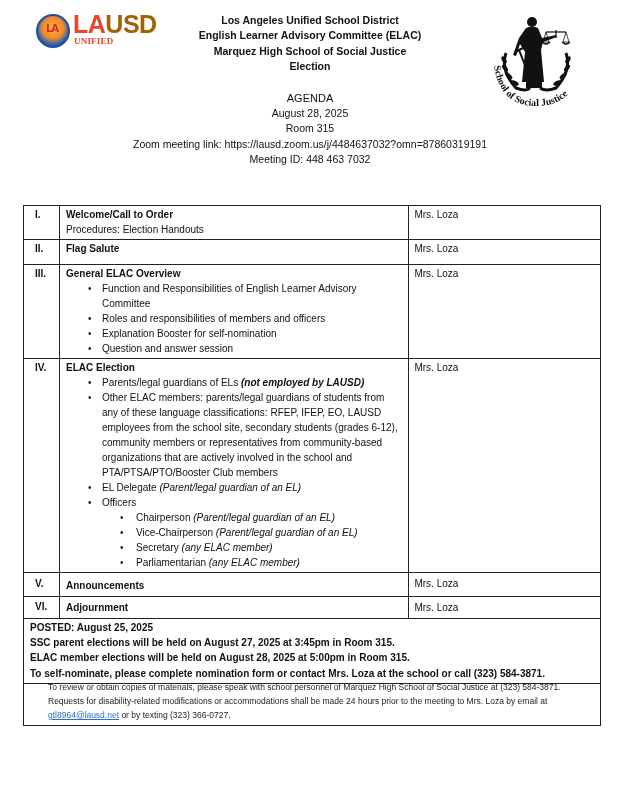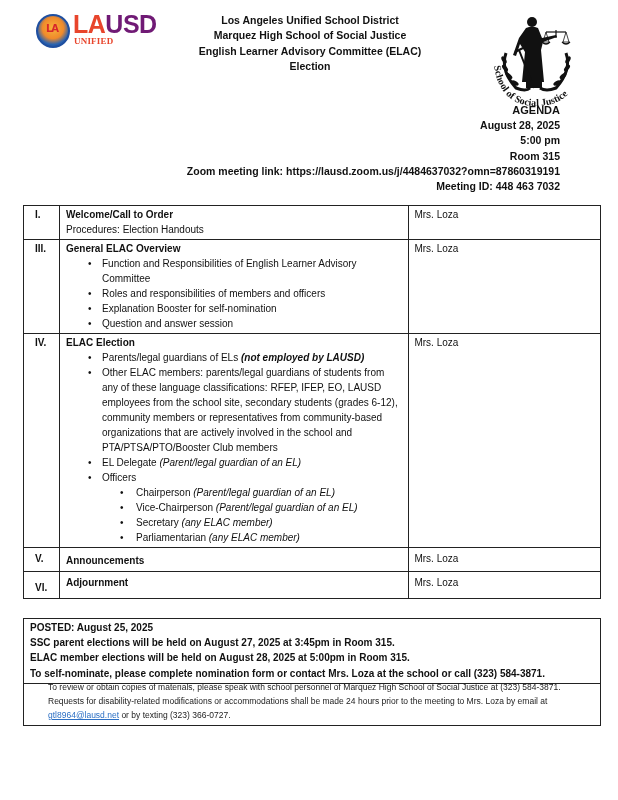--- a/index.html
+++ b/index.html
@@ -6,27 +6,27 @@
   html, body { width: 618px; height: 800px; background: #ffffff; overflow: hidden; }
   body { font-family: "DejaVu Sans", sans-serif; color: #111; position: relative; }
 
   .logo-lausd { position: absolute; left: 34px; top: 12px; width: 130px; height: 40px; }
   .seal { position: absolute; left: 36px; top: 14px; width: 34px; height: 34px; border-radius: 50%;
           background: radial-gradient(circle at 50% 40%, #f6b23c 0%, #f08a2a 45%, #2a63b0 70%, #1e3f86 100%);
           border: 2px solid #1f4fa0; }
   .seal-inner { position: absolute; left: 8px; top: 7px; font-size: 10px; font-weight: bold; color: #d8262a; letter-spacing: -1px; }
   .lausd-word { position: absolute; left: 73px; top: 12px; font-family: "Liberation Sans", sans-serif; font-weight: bold; font-size: 25px; letter-spacing: -0.5px; line-height: 25px; }
   .lausd-word .la { color: #e8452c; }
-  .lausd-word .usd { color: #701a75; }
+  .lausd-word .usd { color: #a16207; }
   .unified { position: absolute; left: 74px; top: 36px; font-family: Liberation Serif, serif; font-weight: bold; font-size: 9px; color: #e8452c; letter-spacing: 0.2px; }
 
   .justice-logo { position: absolute; left: 486px; top: 8px; width: 112px; height: 100px; }
 
   .header { position: absolute; left: 100px; top: 13px; width: 420px; text-align: center; font-family: "Liberation Sans", sans-serif; font-weight: bold; font-size: 10.5px; line-height: 15.3px; color: #111; }
-  .agenda { position: absolute; left: 60px; top: 103px; width: 500px; text-align: right; font-family: "Liberation Sans", sans-serif; font-weight: bold; font-size: 10.5px; line-height: 15.2px; color: #111; }
+  .agenda { position: absolute; left: 60px; top: 91px; width: 500px; text-align: center; font-family: "Liberation Sans", sans-serif; font-weight: normal; font-size: 10.5px; line-height: 15.2px; color: #111; }
   .agenda .big { font-size: 11px; }
 
   table.agenda-table { position: absolute; left: 23px; top: 205px; width: 578px; border-collapse: collapse; font-family: "Liberation Sans", sans-serif; font-size: 10px; }
   table.agenda-table td { border: 1.5px solid #222; vertical-align: top; padding: 1px 6px 2px 6px; line-height: 15px; }
   td.num { width: 36px; font-weight: bold; text-align: left; padding-left: 11px !important; }
   td.topic { width: 350px; }
   td.presenter { width: 192px; padding-left: 5px !important; }
   .t-title { font-weight: bold; }
   ul.bul { list-style: none; margin-left: 22px; }
   ul.bul li { position: relative; padding-left: 14px; }
@@ -86,41 +86,47 @@
       <path id="arcpath" d="M8 58 Q14 98 50 98 Q86 98 94 62"></path>
     </defs>
     <text font-family="Liberation Serif, serif" font-size="10" font-weight="bold" fill="#111">
       <textPath href="#arcpath">School of Social Justice</textPath>
     </text>
   </svg>
 </div>
 
 <div class="header">
   <div>Los Angeles Unified School District</div>
+  <div>English Learner Advisory Committee (ELAC)</div>
   <div>Marquez High School of Social Justice</div>
-  <div>English Learner Advisory Committee (ELAC)</div>
   <div>Election</div>
 </div>
 
 <div class="agenda">
   <div class="big">AGENDA</div>
   <div>August 28, 2025</div>
-  <div>5:00 pm</div>
   <div>Room 315</div>
   <div>Zoom meeting link: https://lausd.zoom.us/j/4484637032?omn=87860319191</div>
   <div>Meeting ID: 448 463 7032</div>
 </div>
 
 <table class="agenda-table">
   <tbody>
       <tr>
     <td class="num">I.</td>
     <td class="topic">
       <div class="t-title">Welcome/Call to Order</div>
       <div>Procedures: Election Handouts</div>
+    </td>
+    <td class="presenter">Mrs. Loza</td>
+  </tr>
+  <tr>
+    <td class="num" style="padding-bottom:8px;">II.</td>
+    <td class="topic">
+      <div class="t-title" style="padding-bottom:5px;">Flag Salute</div>
     </td>
     <td class="presenter">Mrs. Loza</td>
   </tr>
   <tr>
     <td class="num">III.</td>
     <td class="topic">
       <div class="t-title">General ELAC Overview</div>
       <ul class="bul">
         <li>Function and Responsibilities of English Learner Advisory Committee</li>
         <li>Roles and responsibilities of members and officers</li>
@@ -150,21 +156,21 @@
     <td class="presenter">Mrs. Loza</td>
   </tr>
   <tr>
     <td class="num" style="padding-top:3px;padding-bottom:3px;">V.</td>
     <td class="topic" style="padding-top:5px;padding-bottom:3px;">
       <div class="t-title">Announcements</div>
     </td>
     <td class="presenter" style="padding-top:3px;padding-bottom:3px;">Mrs. Loza</td>
   </tr>
   <tr>
-    <td class="num" style="padding-top:8px;padding-bottom:3px;">VI.</td>
+    <td class="num" style="padding-top:2px;padding-bottom:3px;">VI.</td>
     <td class="topic" style="padding-top:3px;padding-bottom:3px;">
       <div class="t-title">Adjournment</div>
     </td>
     <td class="presenter" style="padding-top:3px;padding-bottom:3px;">Mrs. Loza</td>
   </tr>
 </tbody>
   </table>
 
 <div class="posted-box">
   <div>POSTED:  August 25, 2025</div>

